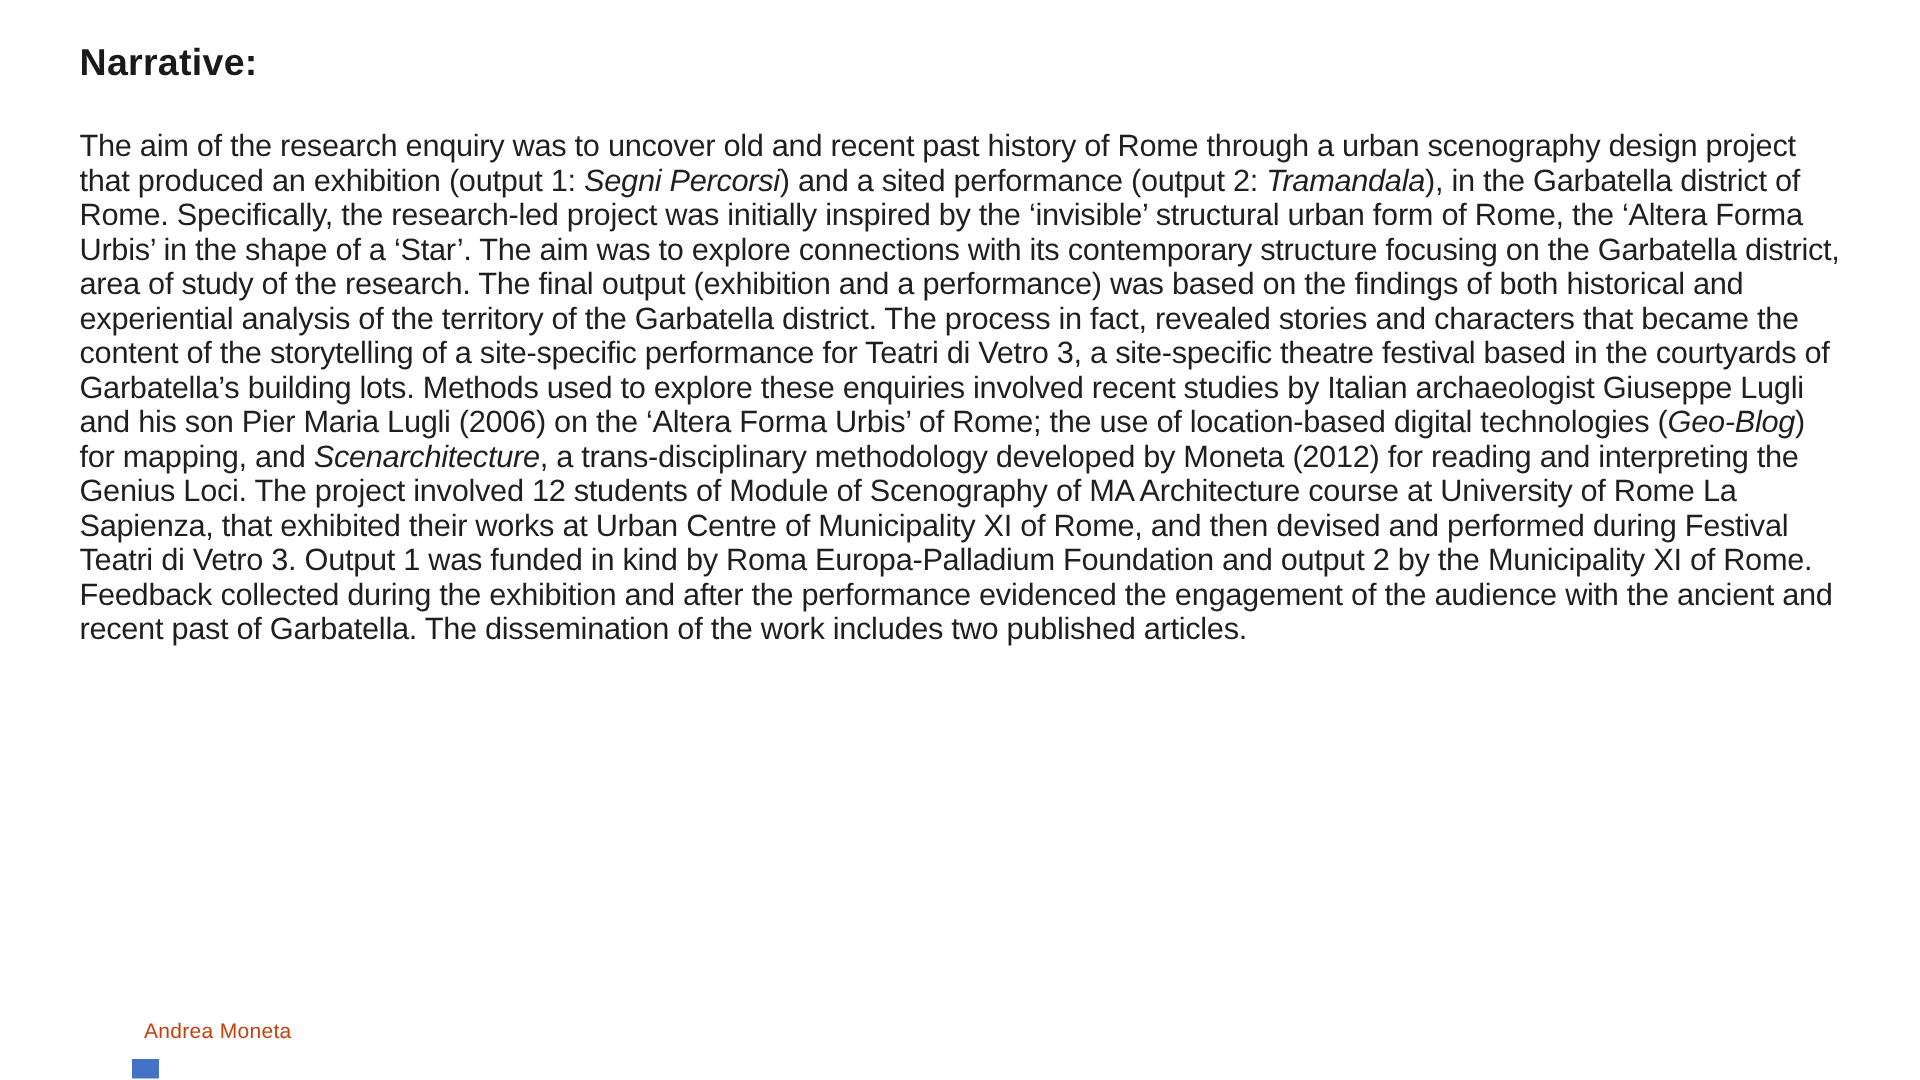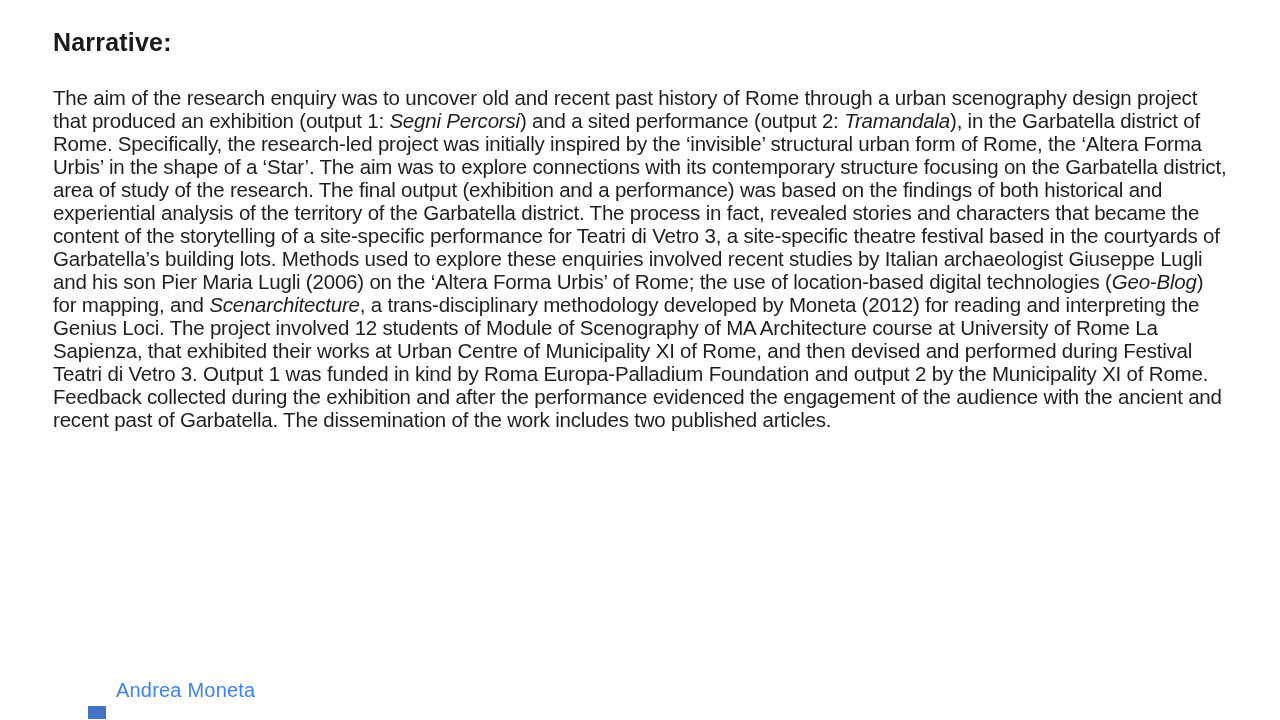--- a/index.html
+++ b/index.html
@@ -37,24 +37,24 @@
     line-height: 23px;
     letter-spacing: -0.2px;
     color: #1f1f1f;
     text-align: left;
   }
   .body-text .italic {
     font-style: italic;
   }
   .footer-author {
     position: absolute;
-    left: 116px;
+    left: 96px;
     top: 679px;
-    font-size: 20px;
-    color: #3b82f6;
+    font-size: 14px;
+    color: #c2410c;
     letter-spacing: 0.2px;
   }
   .footer-slide-number {
     position: absolute;
     left: 0;
     top: 679px;
     width: 1280px;
     text-align: center;
     font-size: 14px;
     color: #9e9e9e;

